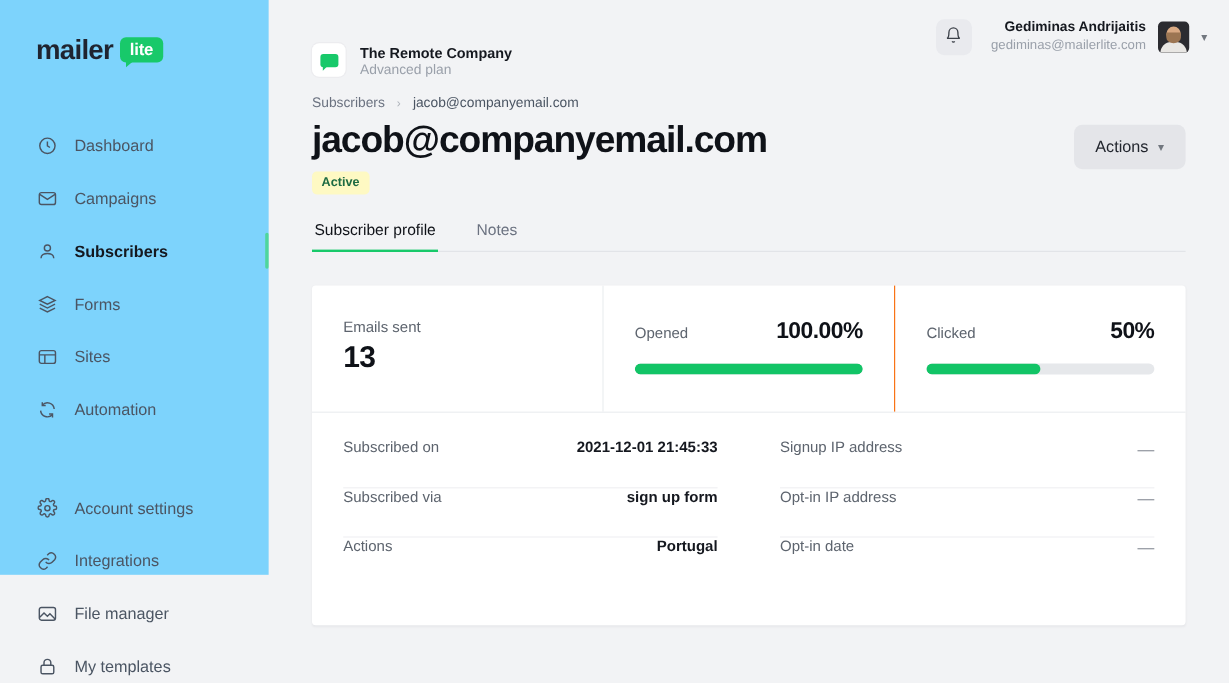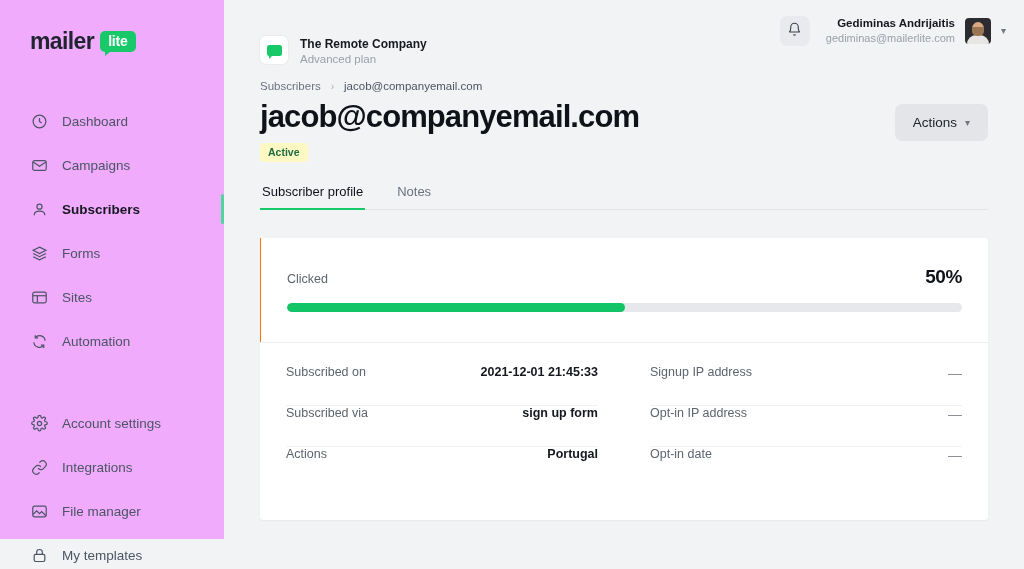--- a/index.html
+++ b/index.html
@@ -6,21 +6,21 @@
   html, body {
     width: 1024px; height: 569px;
     font-family: "Liberation Sans", sans-serif;
     background: #f2f3f5;
     overflow: hidden;
   }
   .app { display: flex; width: 1024px; height: 569px; position: relative; }
 
   
   .sidebar {
-    width: 224px; height: 539px; background: #f0abfc;
+    width: 224px; height: 479px; background: #7dd3fc;
     flex: 0 0 224px; position: relative;
   }
   .logo-wrap { padding: 28px 0 0 30px; display: flex; align-items: center; }
   .logo-mailer {
     font-size: 23px; font-weight: 700; color: #1f2430;
     letter-spacing: -0.6px;
   }
   .logo-lite {
     position: relative; margin-left: 6px;
     background: #18c96a; color: #ffffff;
@@ -359,21 +359,34 @@
           <span>Subscriber profile</span>
         </div>
         <div class="tab">
           <span>Notes</span>
         </div>
       </div>
 
       <div class="card">
 
         <div class="stats">
-
+          <div class="stat s1">
+            <div class="stat-label">Emails sent</div>
+            <div class="stat-big">13</div>
+          </div>
+
+          <div class="stat s2">
+            <div class="stat-head">
+              <span class="stat-label">Opened</span>
+              <span class="stat-pct">100.00%</span>
+            </div>
+            <div class="bar">
+              <div class="bar-fill" id="bar-opened" style="width: 100%;"></div>
+            </div>
+          </div>
 
           <div class="stat s3">
             <div class="stat-head">
               <span class="stat-label">Clicked</span>
               <span class="stat-pct">50%</span>
             </div>
             <div class="bar">
               <div class="bar-fill" id="bar-clicked" style="width: 50%;"></div>
             </div>
           </div>

